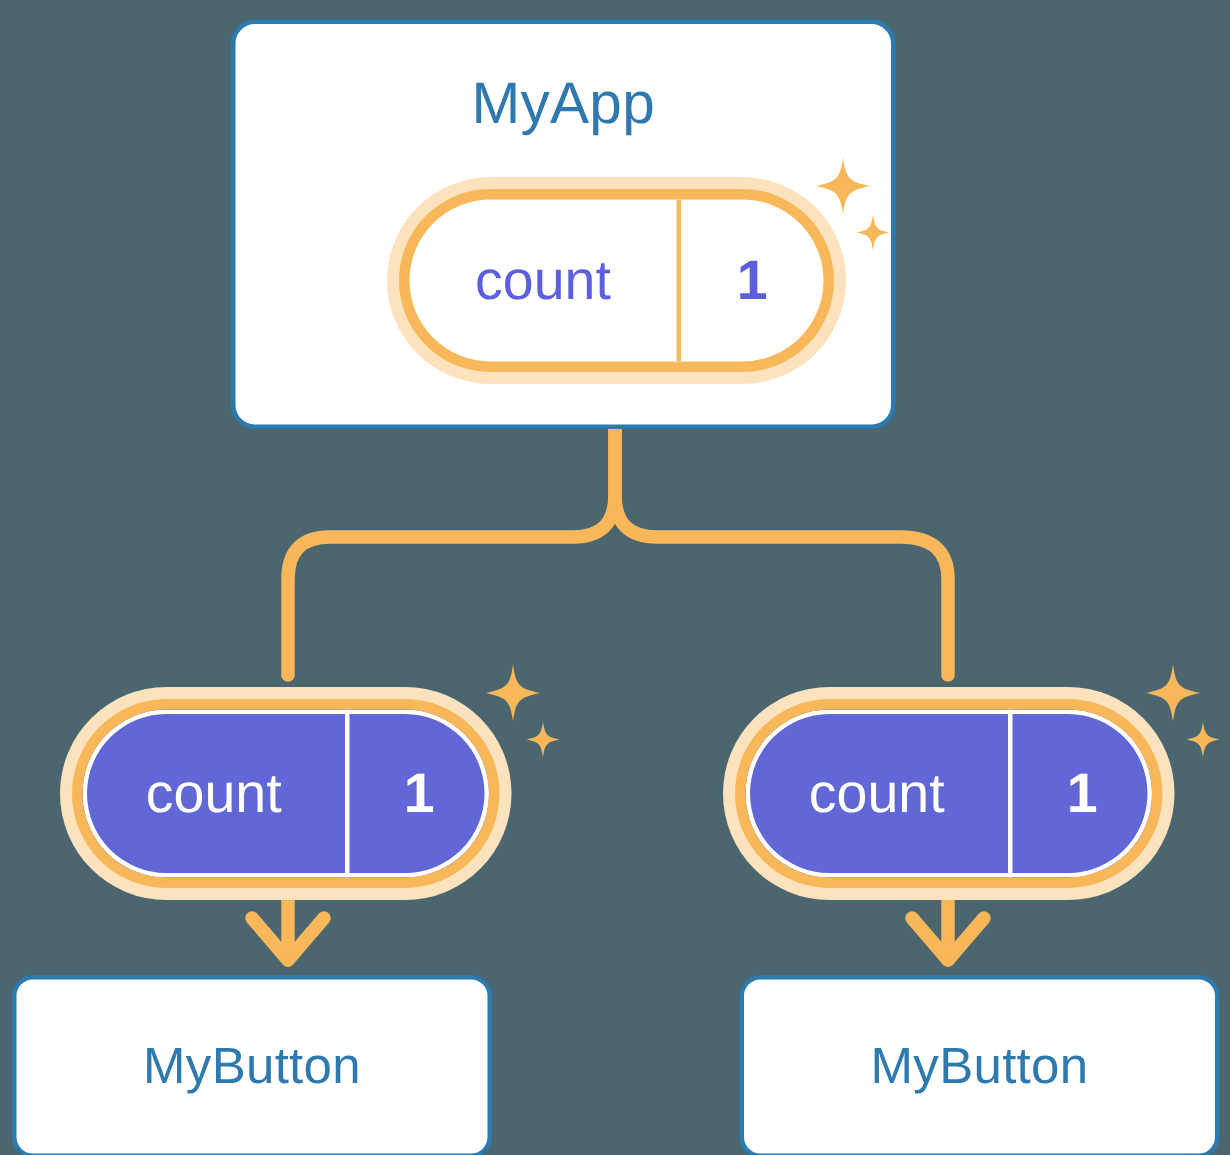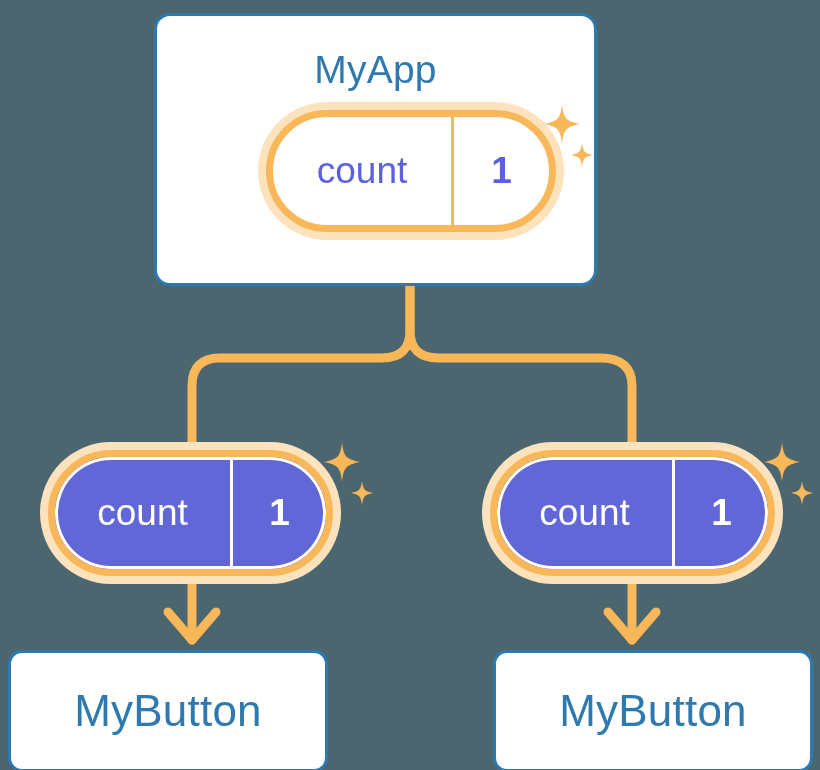--- a/index.html
+++ b/index.html
@@ -59,31 +59,32 @@
     background: #ffffff;
     border: 3px solid #2b7ab0;
     border-radius: 14px;
     box-sizing: border-box;
     display: flex;
     align-items: center;
     justify-content: center;
   }
   .leaf-label {
     color: #2e7ab0;
-    font-size: 44px;
+    font-size: 34px;
     font-weight: 500;
     line-height: 1;
     letter-spacing: 0.2px;
   }
   #button-card-left  { left: 8px;   top: 650px; width: 320px; height: 122px; }
   #button-card-right { left: 493px; top: 650px; width: 320px; height: 122px; }
 
   
   .pill-wrap {
     position: absolute;
+    margin-top: 16px;
   }
   .pill {
     position: relative;
     box-sizing: border-box;
     display: flex;
     align-items: stretch;
     border-radius: 999px;
     border: 7px solid #f8b85a;
     
     box-shadow: 0 0 0 8px #fce3bd;

